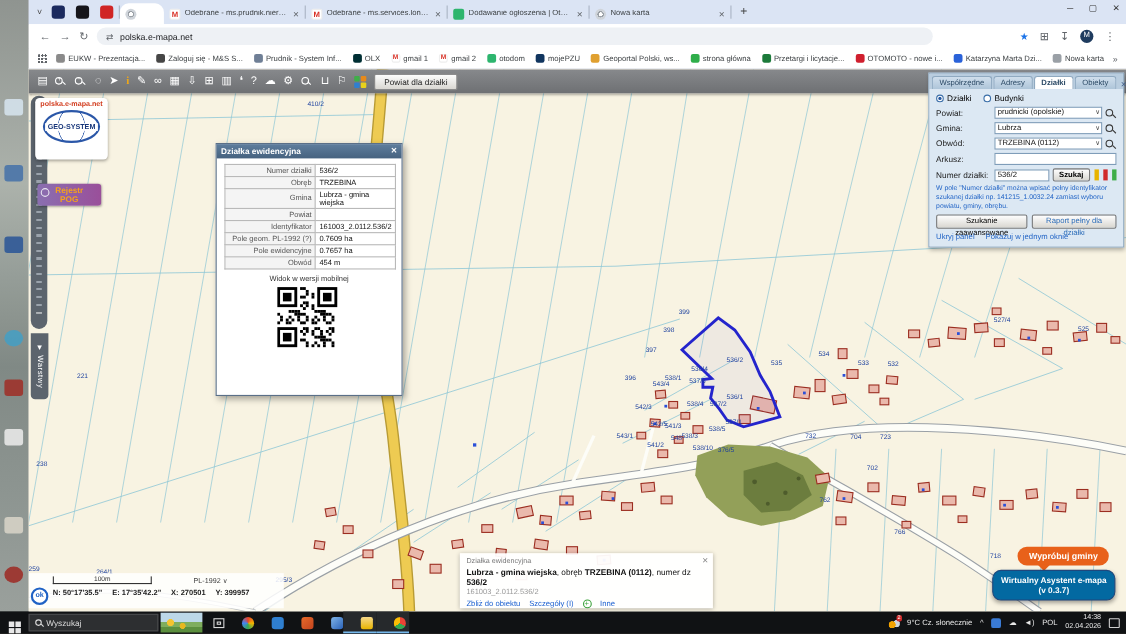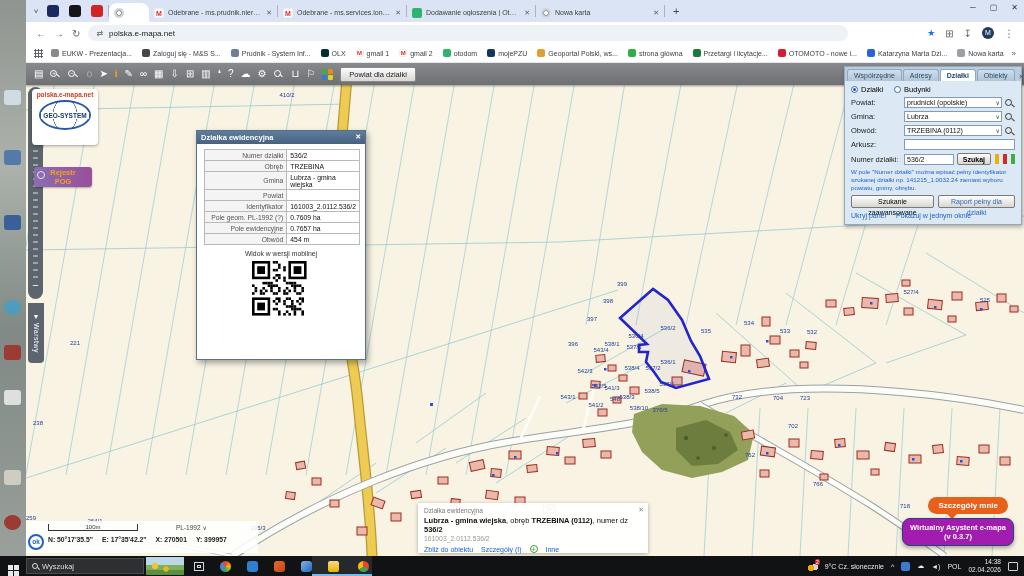--- a/index.html
+++ b/index.html
@@ -129,21 +129,21 @@
   #status-wrap{left:0;top:458px;width:232px;height:32px;background:rgba(255,255,255,.85);}
   #scalebar{position:absolute;left:22px;top:3px;width:90px;height:7px;border-left:1px solid #333;border-right:1px solid #333;border-bottom:1px solid #333;font-size:6px;color:#333;text-align:center;}
   #crs{position:absolute;left:150px;top:3px;font-size:6.5px;color:#444;}
   #crs .arr{font-size:6px;}
   #coords{position:absolute;left:22px;top:15px;font-size:6.8px;font-weight:bold;color:#222;display:flex;gap:9px;white-space:nowrap;}
   #ok-circle{position:absolute;left:2px;top:13px;width:16px;height:16px;border-radius:50%;background:#fff;border:2px solid #1f62c5;color:#1f62c5;font-weight:bold;font-size:6.5px;text-align:center;line-height:12px;}
 
   
   #try-bubble{right:16px;top:434px;background:#e8611a;color:#fff;font-weight:bold;font-size:8px;padding:4px 10px;border-radius:10px;}
   #try-bubble::after{content:'';position:absolute;left:18px;bottom:-5px;border:6px solid transparent;border-top-color:#e8611a;border-bottom:none;}
-  #assistant-btn{right:10px;top:455px;width:112px;background:#a21caf;border:1px solid #20477c;color:#fff;text-align:center;font-size:7.5px;font-weight:bold;border-radius:8px;padding:4px 2px;box-shadow:0 2px 4px rgba(0,0,0,.35);}
+  #assistant-btn{right:10px;top:455px;width:112px;background:#0369a1;border:1px solid #20477c;color:#fff;text-align:center;font-size:7.5px;font-weight:bold;border-radius:8px;padding:4px 2px;box-shadow:0 2px 4px rgba(0,0,0,.35);}
 
   
   #taskbar{left:0;top:556px;width:1024px;height:20px;background:#101214;display:flex;align-items:center;color:#e8e8e8;}
   #start{width:26px;text-align:center;}
   #winlogo{display:inline-grid;grid-template-columns:5px 5px;gap:1px;}
   #winlogo span{width:5px;height:5px;background:#e8e8e8;}
   #tb-search{width:118px;height:16px;background:#2d2f31;border:1px solid #4a4c4e;display:flex;align-items:center;gap:4px;padding:0 5px;font-size:7.5px;color:#ddd;}
   .wmag{width:6px;height:6px;border:1.2px solid #ddd;border-radius:50%;position:relative;flex:none;}
   .wmag::after{content:'';position:absolute;width:3px;height:1.2px;background:#ddd;right:-2.6px;bottom:-.8px;transform:rotate(45deg);}
   #tb-widget{width:38px;height:18px;margin-left:2px;background:
@@ -801,21 +801,21 @@
       <div id="crs"><span>PL-1992</span> <span class="arr">∨</span></div>
       <div id="ok-circle">ok</div>
       <div id="coords">
           <span>N: 50°17'35.5"</span>
           <span>E: 17°35'42.2"</span>
           <span>X: 270501</span>
           <span>Y: 399957</span>
         </div>
     </div>
 
-    <div id="try-bubble" class="abs">Szczegóły mnie</div>
+    <div id="try-bubble" class="abs">Wypróbuj gminy</div>
     <div id="assistant-btn" class="abs">
       <div>Wirtualny Asystent e-mapa</div>
         <div>(v 0.3.7)</div>
     </div>
   </div>
 </div>
 
 <div id="taskbar" class="abs">
   <div id="start"><span id="winlogo">
         <span></span>

